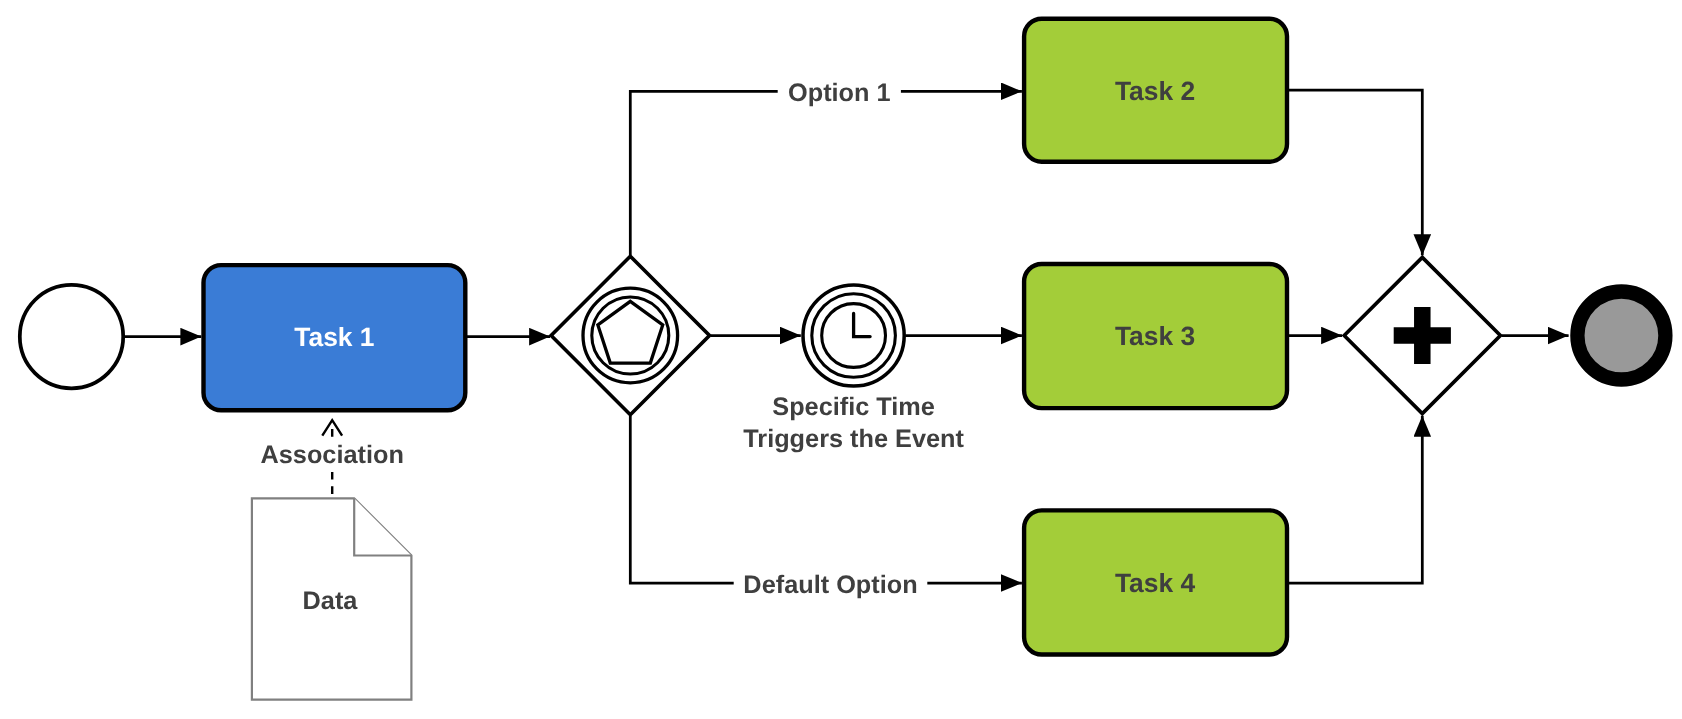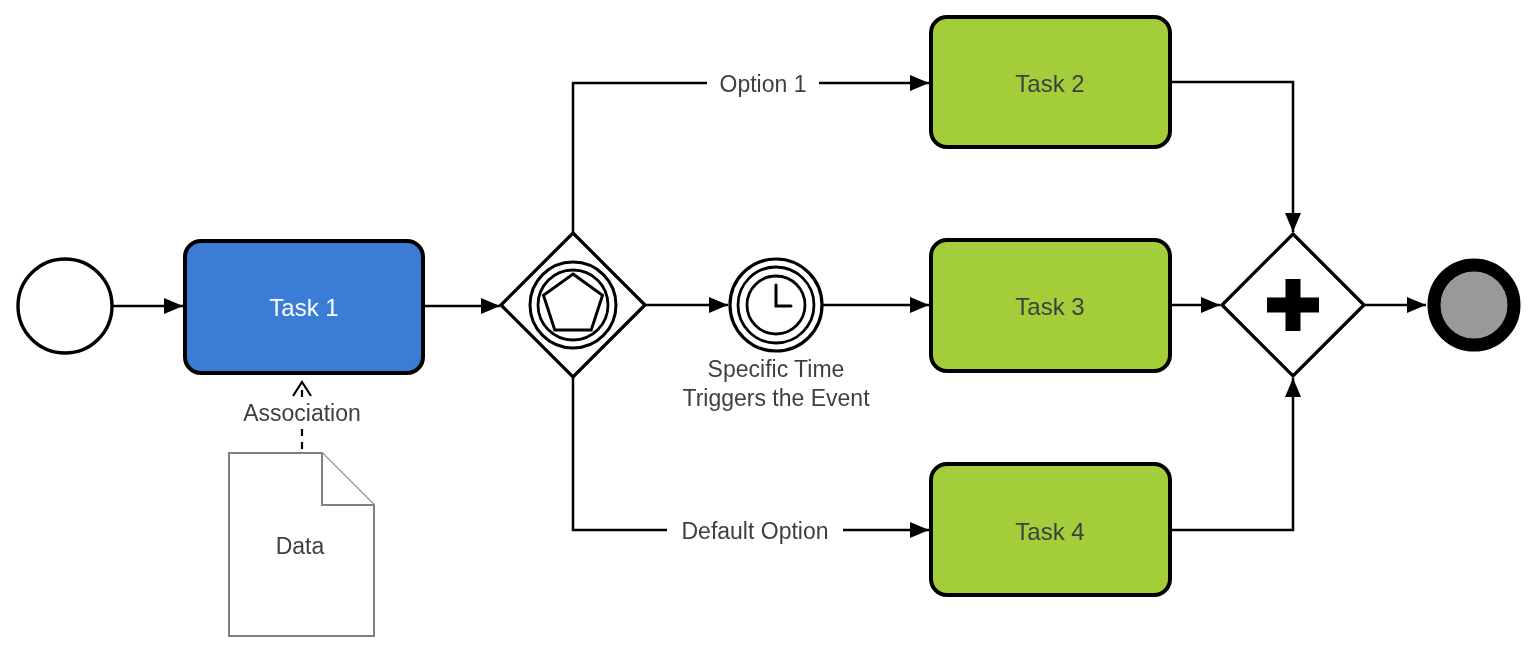--- a/index.html
+++ b/index.html
@@ -1,18 +1,19 @@
 <!DOCTYPE html>
 <html><head>
 <meta charset="utf-8">
 <style>
   html, body { margin: 0; padding: 0; background: #ffffff; }
   .canvas-wrap {
     width: 1529px; height: 654px; position: relative; overflow: hidden;
     font-family: "Liberation Sans", sans-serif;
+    font-weight: bold;
   }
   svg text {
     font-family: "Liberation Sans", sans-serif;
   }
   .flow { stroke: #000000; stroke-width: 2.5; fill: none; }
   .assoc { stroke: #000000; stroke-width: 2.2; fill: none; stroke-dasharray: 7 6; }
   .assoc-head { stroke: #000000; stroke-width: 2.2; fill: none; }
   .task-rect { stroke: #000000; stroke-width: 4; }
   .gateway-poly { fill: #ffffff; stroke: #000000; stroke-width: 3.3; }
   .event-circle { fill: #ffffff; stroke: #000000; }

